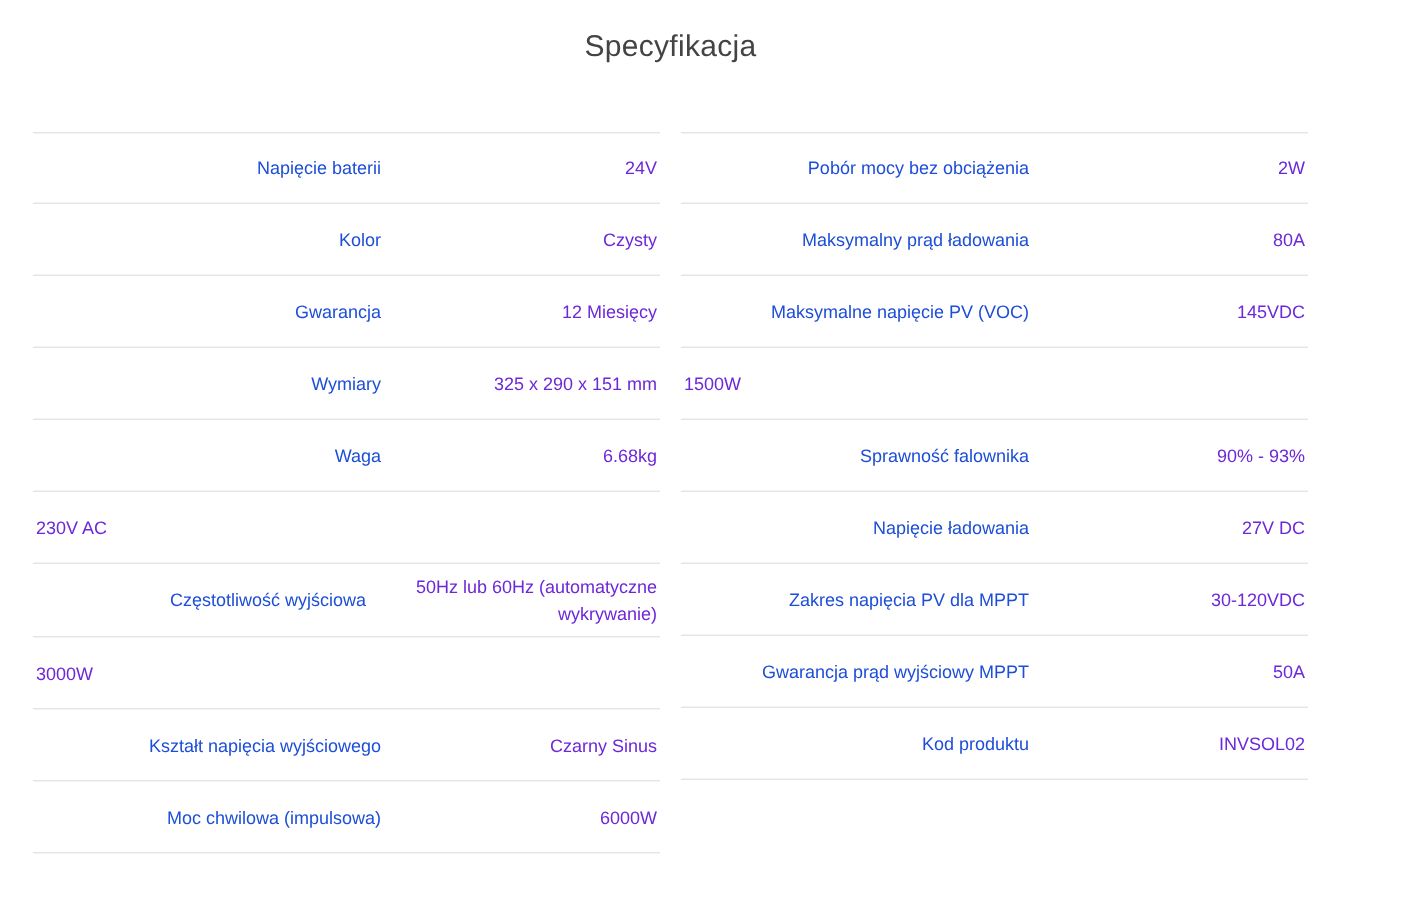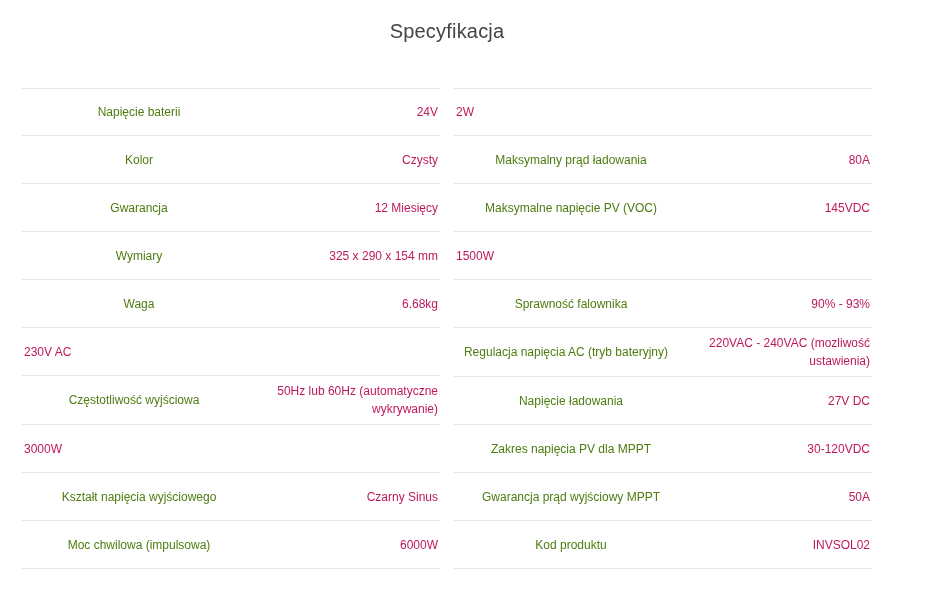--- a/index.html
+++ b/index.html
@@ -47,29 +47,29 @@
     min-height: 48px;
     box-sizing: border-box;
     padding: 6px 2px;
     gap: 14px;
   }
   .spec-row:first-child {
     border-top: 1px solid #e6e6e6;
   }
   .spec-label {
     font-size: 12px;
-    color: #4d7c0f;
+    color: #1d4ed8;
     line-height: 1.5;
-    text-align: center;
+    text-align: right;
     flex: 1 1 auto;
     max-width: 230px;
   }
   .spec-value {
     font-size: 12px;
-    color: #be185d;
+    color: #6d28d9;
     line-height: 1.5;
     text-align: right;
     flex: 0 1 auto;
     max-width: 180px;
   }
 </style>
 </head>
 <body>
 
 <div class="page">
@@ -85,21 +85,21 @@
       <div class="spec-row">
         <div class="spec-label">Kolor</div>
         <div class="spec-value">Czysty</div>
       </div>
       <div class="spec-row">
         <div class="spec-label">Gwarancja</div>
         <div class="spec-value">12 Miesięcy</div>
       </div>
       <div class="spec-row">
         <div class="spec-label">Wymiary</div>
-        <div class="spec-value">325 x 290 x 154 mm</div>
+        <div class="spec-value">325 x 290 x 151 mm</div>
       </div>
       <div class="spec-row">
         <div class="spec-label">Waga</div>
         <div class="spec-value">6.68kg</div>
       </div>
       <div class="spec-row">
         <div class="spec-value">230V AC</div>
       </div>
       <div class="spec-row">
         <div class="spec-label">Częstotliwość wyjściowa</div>
@@ -113,40 +113,37 @@
         <div class="spec-value">Czarny Sinus</div>
       </div>
       <div class="spec-row">
         <div class="spec-label">Moc chwilowa (impulsowa)</div>
         <div class="spec-value">6000W</div>
       </div>
     </div>
 
     <div class="spec-col">
       <div class="spec-row">
+        <div class="spec-label">Pobór mocy bez obciążenia</div>
         <div class="spec-value">2W</div>
       </div>
       <div class="spec-row">
         <div class="spec-label">Maksymalny prąd ładowania</div>
         <div class="spec-value">80A</div>
       </div>
       <div class="spec-row">
         <div class="spec-label">Maksymalne napięcie PV (VOC)</div>
         <div class="spec-value">145VDC</div>
       </div>
       <div class="spec-row">
         <div class="spec-value">1500W</div>
       </div>
       <div class="spec-row">
         <div class="spec-label">Sprawność falownika</div>
         <div class="spec-value">90% - 93%</div>
-      </div>
-      <div class="spec-row">
-        <div class="spec-label">Regulacja napięcia AC (tryb bateryjny)</div>
-        <div class="spec-value">220VAC - 240VAC (mozliwość ustawienia)</div>
       </div>
       <div class="spec-row">
         <div class="spec-label">Napięcie ładowania</div>
         <div class="spec-value">27V DC</div>
       </div>
       <div class="spec-row">
         <div class="spec-label">Zakres napięcia PV dla MPPT</div>
         <div class="spec-value">30-120VDC</div>
       </div>
       <div class="spec-row">

